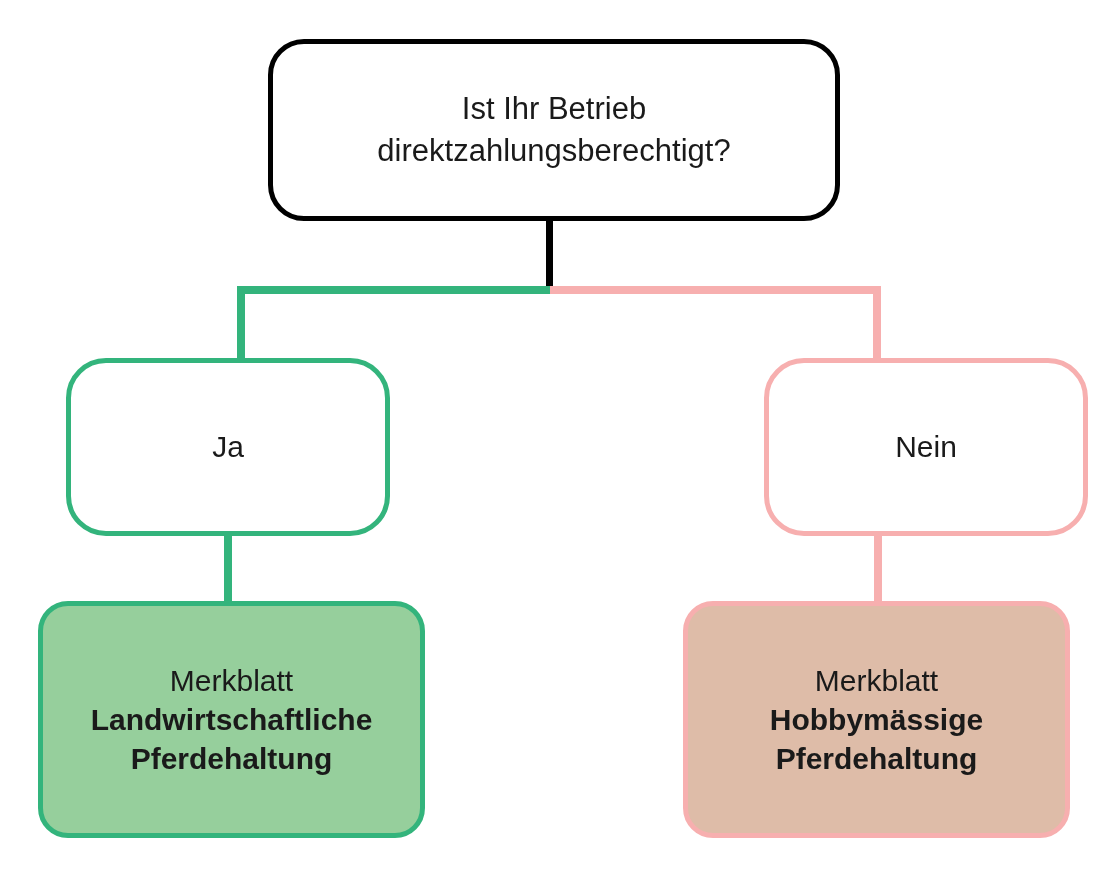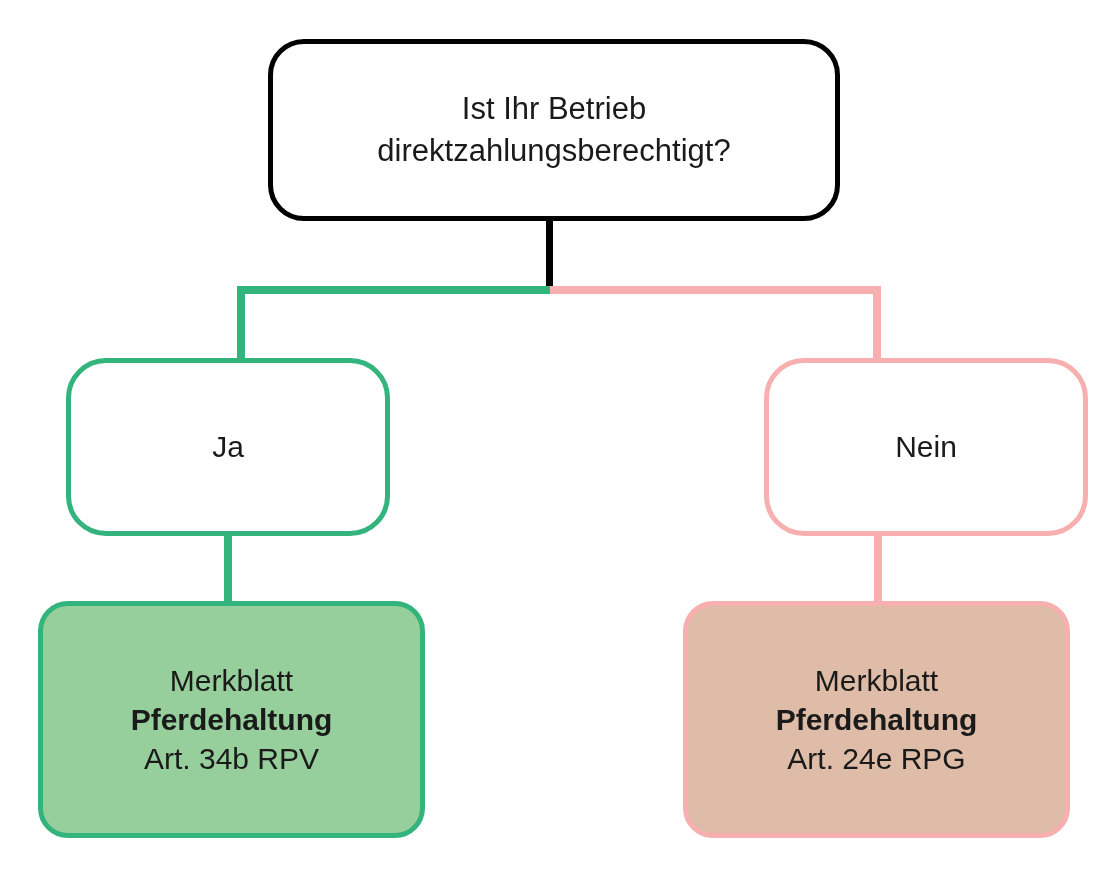--- a/index.html
+++ b/index.html
@@ -182,23 +182,23 @@
     <span class="line">Ist Ihr Betrieb</span>
     <span class="line">direktzahlungsberechtigt?</span>
   </div>
 
   <div class="node node-branch no">
     <span>Nein</span>
   </div>
 
   <div class="node node-leaf yes">
     <span class="line">Merkblatt</span>
+    <span class="line strong">Landwirtschaftliche</span>
     <span class="line strong">Pferdehaltung</span>
-    <span class="line">Art. 34b RPV</span>
   </div>
 
   <div class="node node-leaf no">
     <span class="line">Merkblatt</span>
+    <span class="line strong">Hobbymässige</span>
     <span class="line strong">Pferdehaltung</span>
-    <span class="line">Art. 24e RPG</span>
   </div>
 
 </div>
 
 </body></html>

